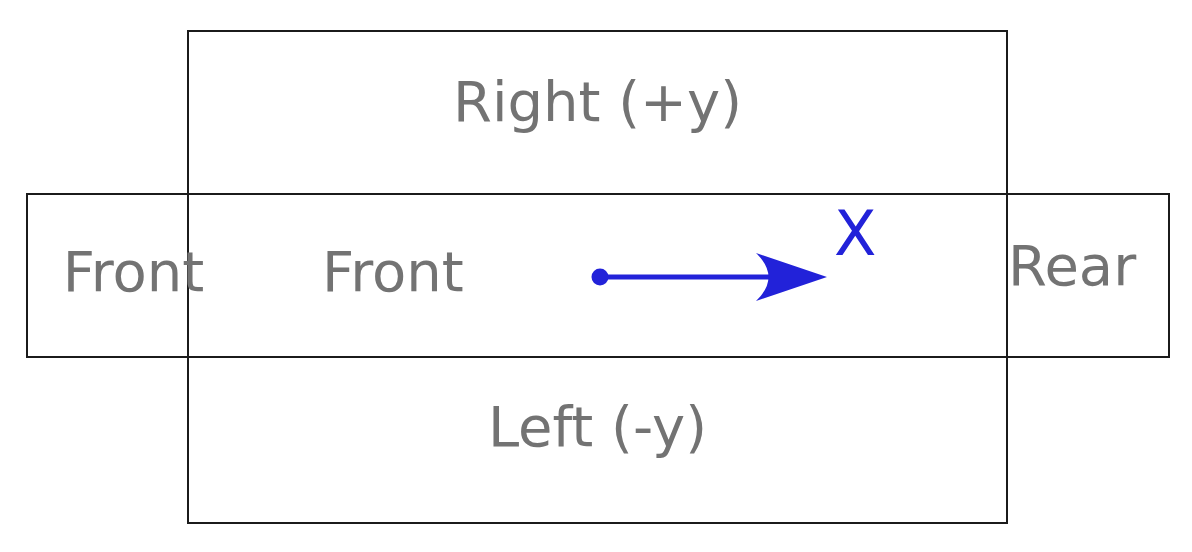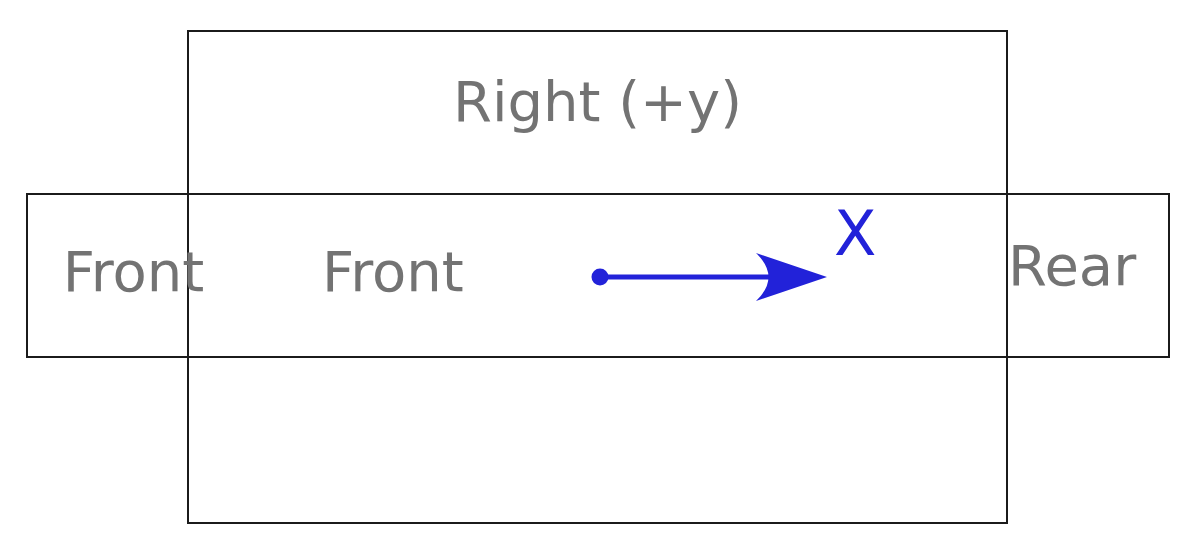--- a/index.html
+++ b/index.html
@@ -87,20 +87,21 @@
 <body>
 
 <div class="stage">
 
   <div class="rect rect-vertical" style="border-color: rgb(27, 27, 27);"></div>
 
   <div class="rect rect-horizontal" style="border-color: rgb(27, 27, 27);"></div>
 
   <div class="lbl lbl-right">Right (+y)</div>
 
+  <div class="lbl lbl-left">Left (-y)</div>
 
   <div class="lbl lbl-front">Front</div>
 
   <div class="lbl lbl-floor">Front</div>
 
   <div class="lbl lbl-rear">Rear</div>
 
   <svg class="arrow-svg" viewBox="0 0 1192 552">
     <circle cx="600" cy="277" r="8.5" fill="#2222d9"></circle>
     <line x1="602" y1="277" x2="790" y2="277" stroke-width="5" stroke="#2222d9"></line>

